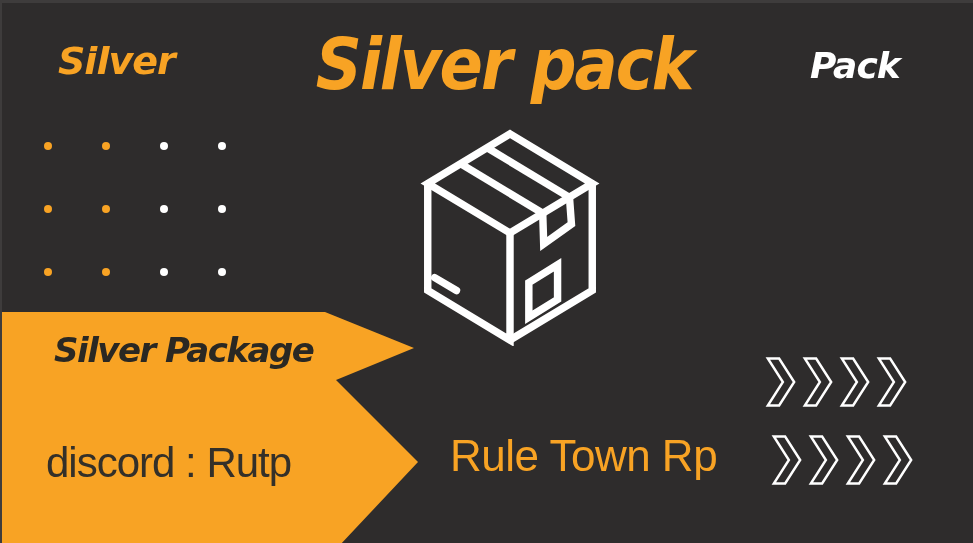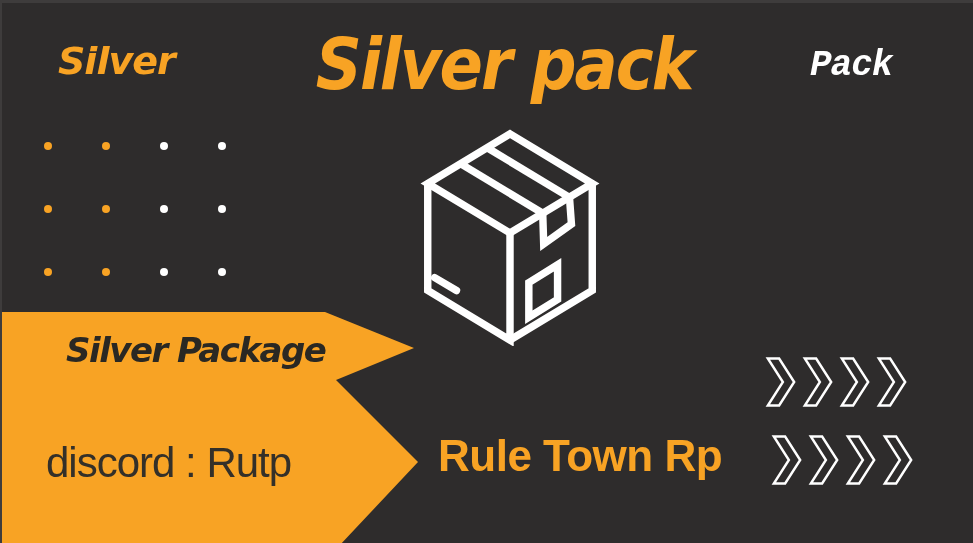--- a/index.html
+++ b/index.html
@@ -36,54 +36,53 @@
     position:absolute;left:502px;top:20px;
     transform:translateX(-50%) scaleY(1.12);
     transform-origin:top center;
     font-size:64px;letter-spacing:-2px;white-space:nowrap;
     color:var(--color-orange);
   }
   .title-right{
     position:absolute;left:808px;top:42px;
     font-size:36px;letter-spacing:-1px;
     color:var(--color-white);
-    font-family:Liberation Mono, monospace;
   }
   
   .dot-grid{
     position:absolute;left:42px;top:139px;
     display:grid;
     grid-template-columns:repeat(4,58px);
     grid-template-rows:repeat(3,63px);
   }
   .dot{width:8px;height:8px;border-radius:50%;}
   .dot.o{background:var(--color-orange);}
   .dot.w{background:var(--color-white);}
   
   .package-icon{
     position:absolute;left:412px;top:121px;
     z-index:3;
   }
   .package-icon svg{display:block;}
   
   .ribbon-svg{position:absolute;left:0;top:0;z-index:1;}
   .ribbon-heading{
-    position:absolute;left:64px;top:327px;z-index:2;
+    position:absolute;left:52px;top:327px;z-index:2;
     font-size:34px;letter-spacing:-1.5px;white-space:nowrap;
     color:var(--color-dark);
   }
   .ribbon-discord{
     position:absolute;left:44px;top:436px;z-index:2;
     font-size:42px;font-weight:normal;letter-spacing:-1px;white-space:nowrap;
     color:var(--color-dark2);
   }
   
   .server-name{
-    position:absolute;left:436px;top:428px;z-index:2;
-    font-size:44px;font-weight:bold;letter-spacing:-0.5px;white-space:nowrap;
+    position:absolute;left:448px;top:428px;z-index:2;
+    font-size:44px;font-weight:normal;letter-spacing:-0.5px;white-space:nowrap;
     color:var(--color-orange);
   }
   
   .chevron-row{position:absolute;display:flex;gap:5px;z-index:2;}
   .chevron-row.r1{left:763px;top:352px;}
   .chevron-row.r2{left:769px;top:430px;}
   .chevron-row svg{display:block;}
 </style>
 </head>
 <body>

